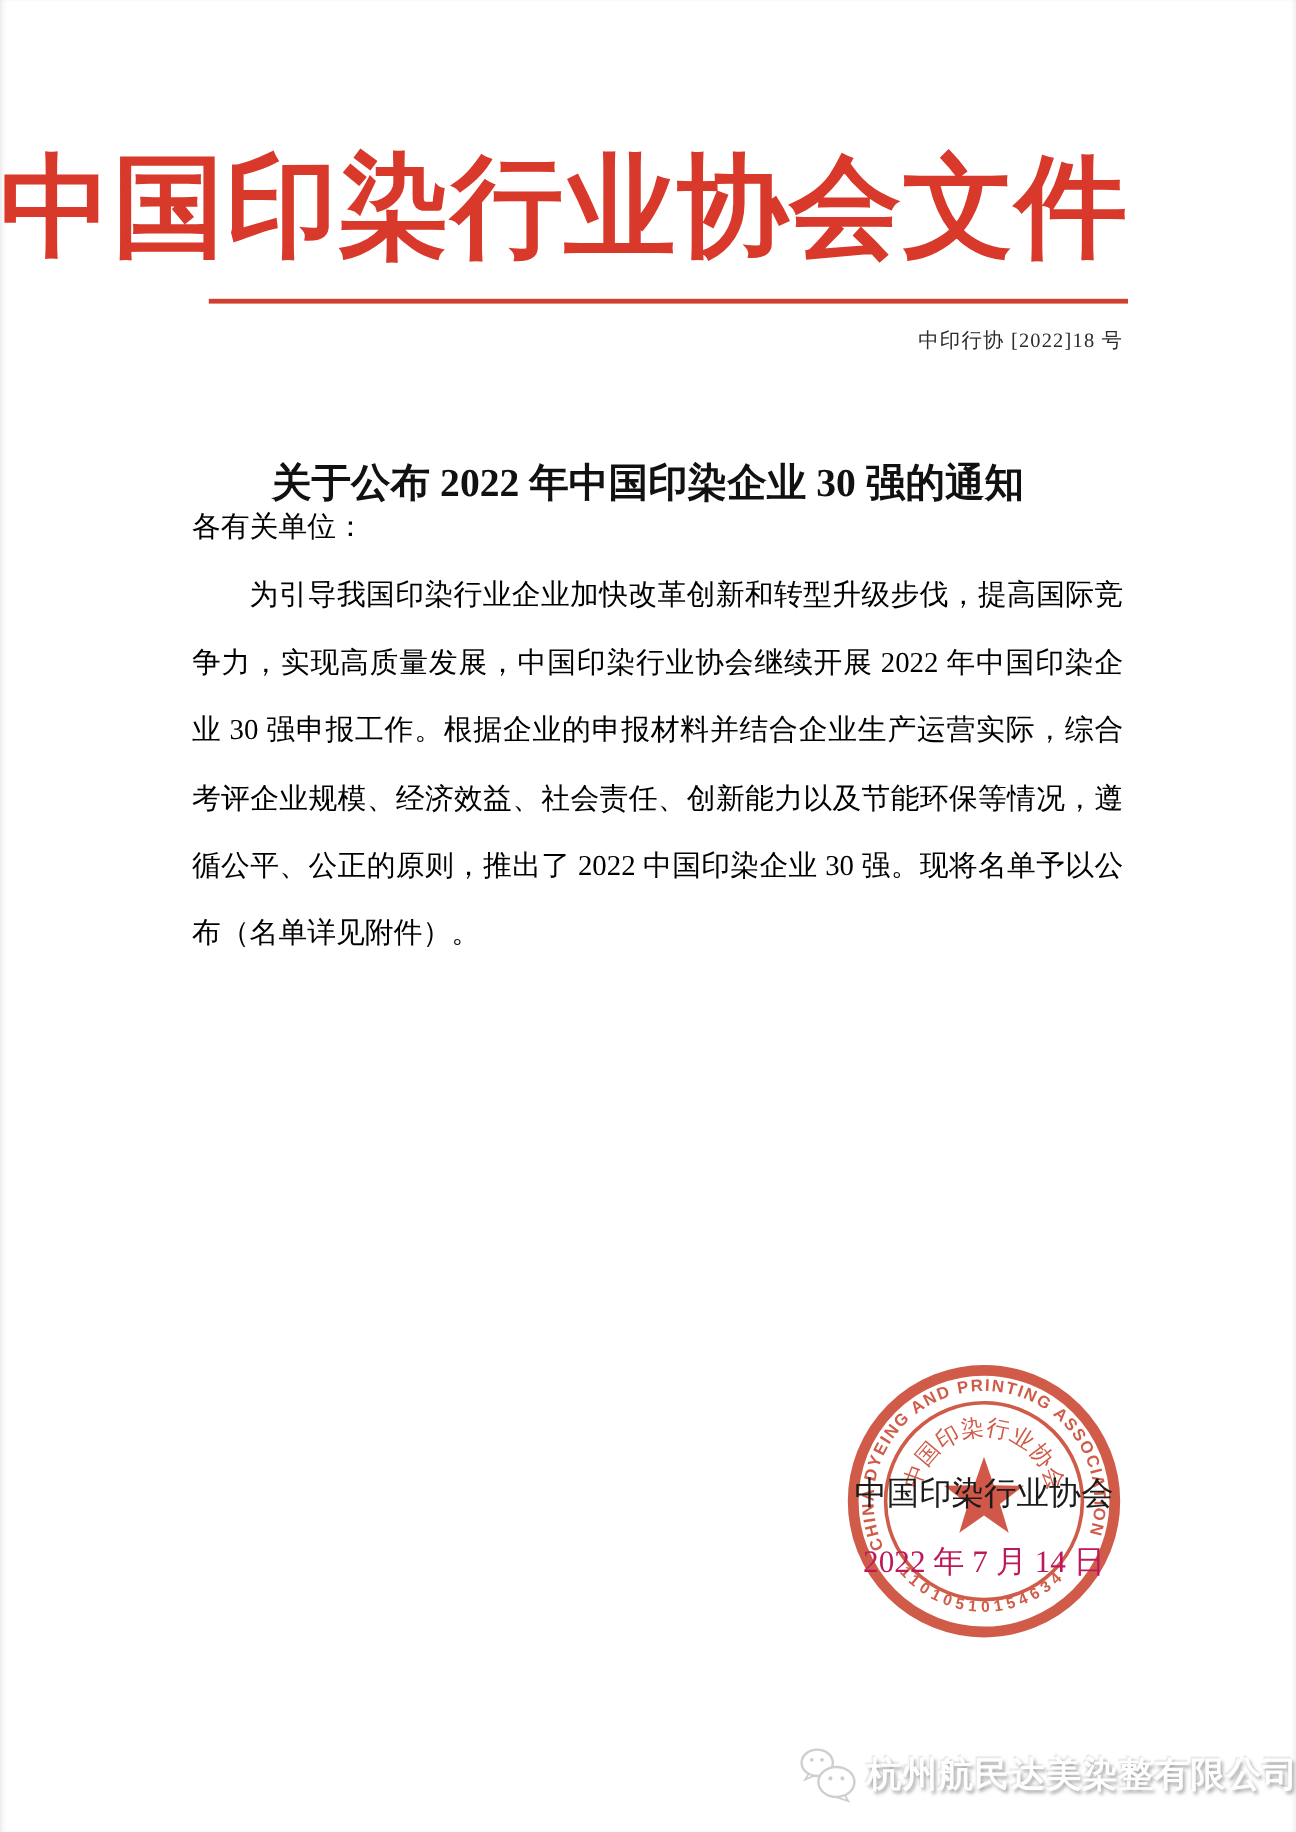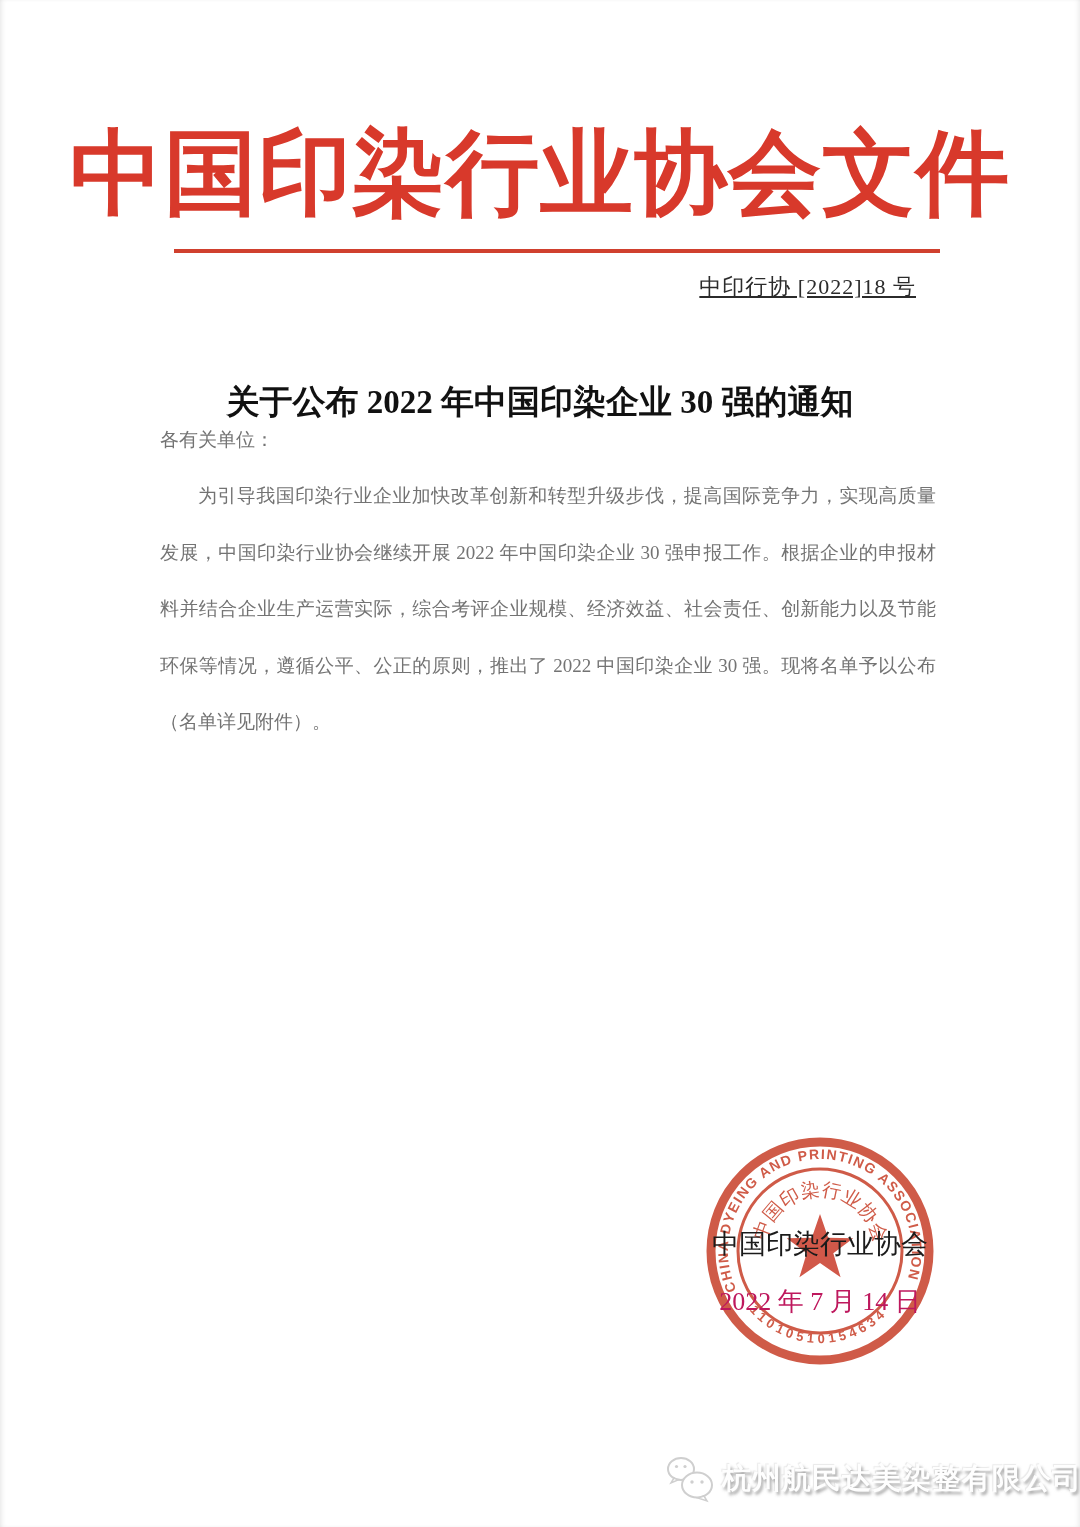--- a/index.html
+++ b/index.html
@@ -12,48 +12,47 @@
     position:relative;
     width:1080px;height:1527px;
     margin:0 auto;
     background:#ffffff;
     overflow:hidden;
     box-shadow:inset 4px 0 6px -4px rgba(0,0,0,.15), inset -4px 0 6px -4px rgba(0,0,0,.12);
   }
   
   .header-title{
     position:absolute;top:124px;left:0;width:100%;
-    text-align:center;
+    text-align:left;
     color:#d8392b;
     font-size:93px;line-height:100px;
     font-weight:bold;
     letter-spacing:1px;
     white-space:nowrap;
   }
   .red-rule{
     position:absolute;top:249px;left:174px;width:766px;height:4px;
     background:#d0402e;
   }
   .doc-number{
-    position:absolute;top:272px;right:164px;
-    font-size:22px;color:#2b2b2b;letter-spacing:1px;
+    position:absolute;top:272px;right:144px;
+    font-size:17px;color:#2b2b2b;letter-spacing:1px;
     white-space:nowrap;
-    text-decoration:underline;
   }
   
   .doc-title{
     position:absolute;top:336px;left:0;width:100%;
     text-align:center;
     font-size:33px;font-weight:bold;color:#111;
     white-space:nowrap;
     margin-top:44px;
   }
   .content{
     position:absolute;top:412px;left:160px;width:776px;
-    font-size:19px;line-height:56.4px;color:#737373;
+    font-size:24px;line-height:56.4px;color:#000000;
     text-align:justify;
   }
   .content p{margin:0;}
   .content p.indent{text-indent:2em;}
   
   .seal{
     position:absolute;left:700px;top:1131px;width:240px;height:240px;
     opacity:.88;
   }
   .seal svg{display:block;width:240px;height:240px;}

